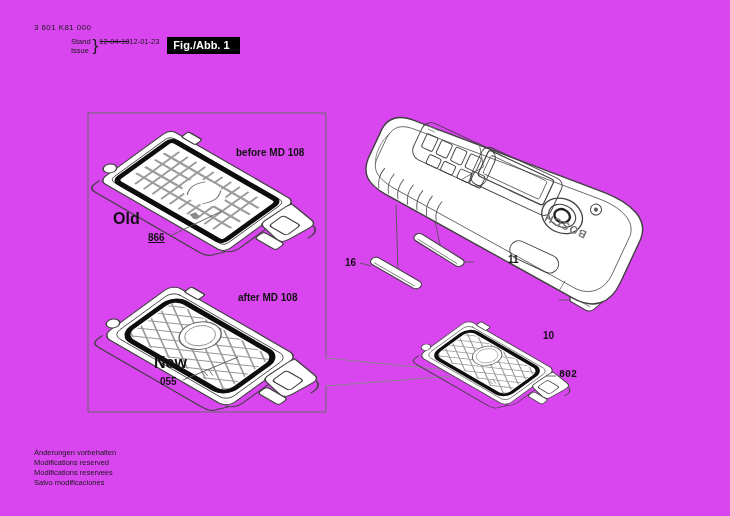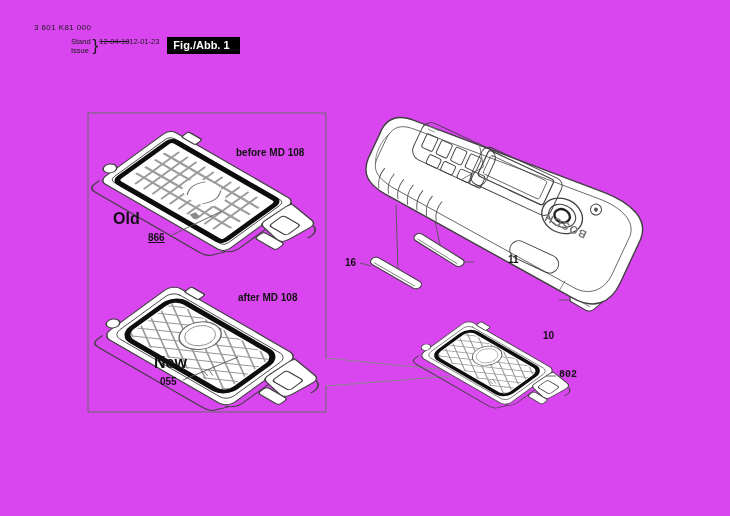--- a/index.html
+++ b/index.html
@@ -215,14 +215,20 @@
 
   <div class="lbl" style="left:238px;top:292px;">after MD 108</div>
   <div class="lbl tag" style="left:114px;top:354px;padding-left:40px;">New</div>
   <div class="lbl" style="left:160px;top:376px;">055</div>
 
   <div class="lbl" style="left:345px;top:257px;">16</div>
   <div class="lbl" style="left:476px;top:254px;margin-left:32px;">11</div>
   <div class="lbl" style="left:543px;top:294px;margin-top:36px;">10</div>
   <div class="lbl" style="left:559px;top:369px;font-family:Liberation Mono, monospace;">802</div>
 
+  <div class="abs footer">
+    <div>Änderungen vorbehalten</div>
+    <div>Modifications reserved</div>
+    <div>Modifications reservees</div>
+    <div>Salvo modificaciones</div>
+  </div>
 
 </div>
 
 </body></html>

